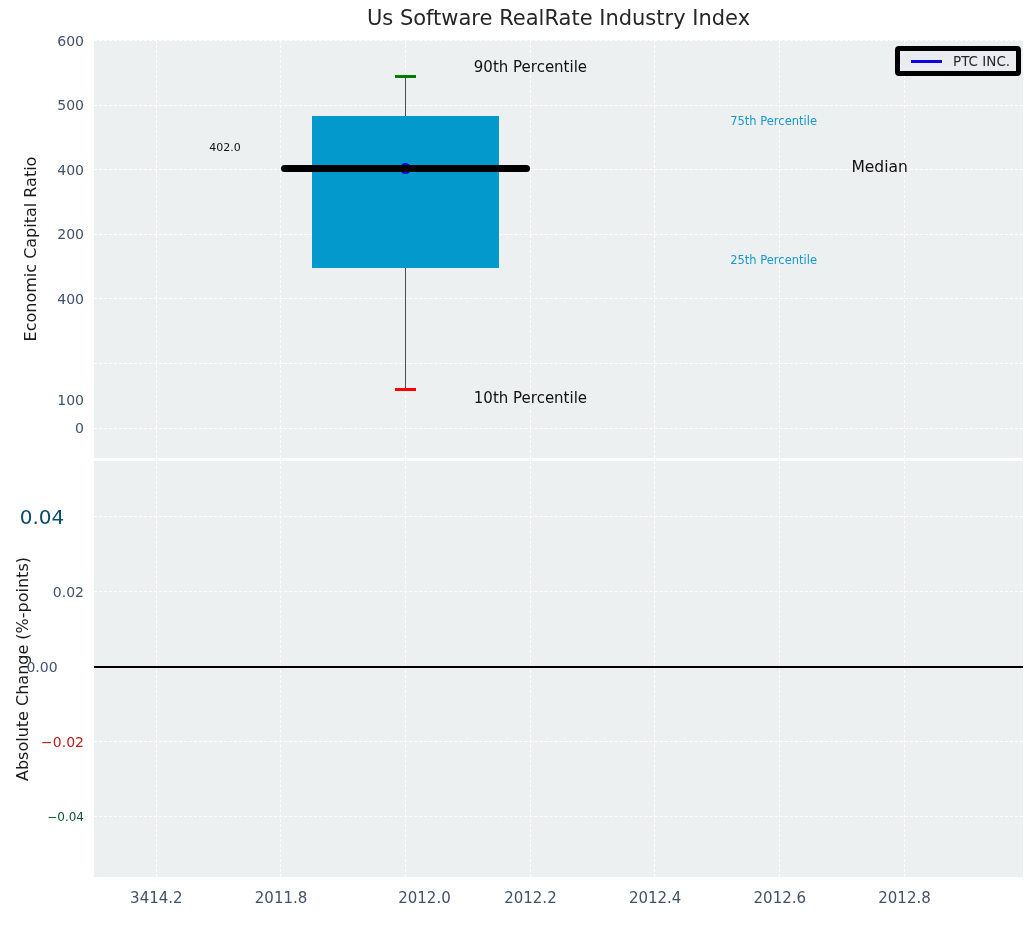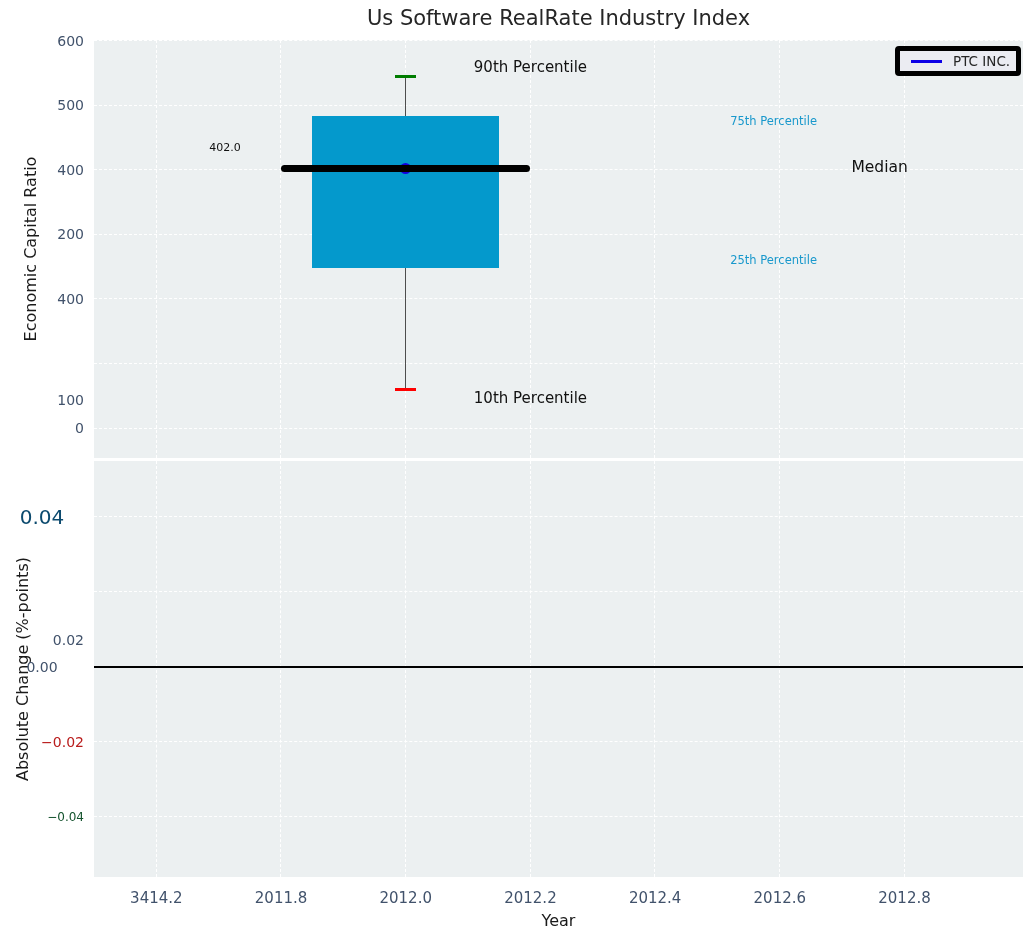--- a/index.html
+++ b/index.html
@@ -41,21 +41,20 @@
 <body>
 
 <div id="figure">
   <div id="chart-title">Us Software RealRate Industry Index</div>
 
   <div id="top-plot" class="plot"></div>
   <div id="bottom-plot" class="plot"></div>
 
   <div id="ylabel-top" class="ylabel">Economic Capital Ratio</div>
   <div id="ylabel-bottom" class="ylabel">Absolute Change (%-points)</div>
-  <div id="xlabel">Year</div>
 
   <div id="legend">
     <div class="legend-line" style="background: rgb(13, 0, 230);"></div>
     <div class="legend-label">PTC INC.</div>
   </div>
 <div style="position: absolute; left: 155.599px; top: 40px; width: 0px; height: 418px; border-left: 1.5px dashed rgb(255, 255, 255);"></div>
     <div style="position: absolute; left: 280.297px; top: 40px; width: 0px; height: 418px; border-left: 1.5px dashed rgb(255, 255, 255);"></div>
     <div style="position: absolute; left: 404.995px; top: 40px; width: 0px; height: 418px; border-left: 1.5px dashed rgb(255, 255, 255);"></div>
     <div style="position: absolute; left: 529.693px; top: 40px; width: 0px; height: 418px; border-left: 1.5px dashed rgb(255, 255, 255);"></div>
     <div style="position: absolute; left: 654.391px; top: 40px; width: 0px; height: 418px; border-left: 1.5px dashed rgb(255, 255, 255);"></div>
@@ -94,24 +93,24 @@
     <div style="position: absolute; left: 654.391px; top: 461px; width: 0px; height: 416px; border-left: 1.5px dashed rgb(255, 255, 255);"></div>
     <div style="position: absolute; left: 779.089px; top: 461px; width: 0px; height: 416px; border-left: 1.5px dashed rgb(255, 255, 255);"></div>
     <div style="position: absolute; left: 903.787px; top: 461px; width: 0px; height: 416px; border-left: 1.5px dashed rgb(255, 255, 255);"></div>
     <div style="position: absolute; left: 94px; top: 816.286px; width: 929px; height: 0px; border-top: 1.5px dashed rgb(255, 255, 255);"></div>
     <div style="position: absolute; left: 0px; top: 808.036px; width: 84px; text-align: right; font-size: 12px; line-height: 18px; color: #14532d;">−0.04</div>
     <div style="position: absolute; left: 94px; top: 741.331px; width: 929px; height: 0px; border-top: 1.5px dashed rgb(255, 255, 255);"></div>
     <div style="position: absolute; left: 0px; top: 733.081px; width: 84px; text-align: right; font-size: 14px; line-height: 18px; color: #b91c1c;">−0.02</div>
     <div style="position: absolute; left: 94px; top: 666.376px; width: 929px; height: 0px; border-top: 1.5px dashed rgb(255, 255, 255);"></div>
     <div style="position: absolute; left: 0px; top: 658.126px; width: 84px; text-align: center; font-size: 14px; line-height: 18px; color: rgb(65, 82, 107);">0.00</div>
     <div style="position: absolute; left: 94px; top: 591.421px; width: 929px; height: 0px; border-top: 1.5px dashed rgb(255, 255, 255);"></div>
-    <div style="position: absolute; left: 0px; top: 583.171px; width: 84px; text-align: right; font-size: 14px; line-height: 18px; color: rgb(65, 82, 107); margin-top: 48px;">0.02</div>
+    <div style="position: absolute; left: 0px; top: 583.171px; width: 84px; text-align: right; font-size: 14px; line-height: 18px; color: rgb(65, 82, 107);">0.02</div>
     <div style="position: absolute; left: 94px; top: 516.466px; width: 929px; height: 0px; border-top: 1.5px dashed rgb(255, 255, 255);"></div>
     <div style="position: absolute; left: 0px; top: 508.216px; width: 84px; text-align: center; font-size: 20px; line-height: 18px; color: #0c4a6e;">0.04</div>
     <div style="position: absolute; left: 94px; top: 666.126px; width: 929px; height: 2px; background: rgb(0, 0, 0);"></div>
     <div style="position: absolute; left: 111.349px; top: 889px; width: 90px; text-align: center; font-size: 15px; color: rgb(65, 82, 107);">3414.2</div>
     <div style="position: absolute; left: 236.047px; top: 889px; width: 90px; text-align: center; font-size: 15px; color: rgb(65, 82, 107);">2011.8</div>
-    <div style="position: absolute; left: 360.745px; top: 889px; width: 90px; text-align: center; font-size: 15px; color: rgb(65, 82, 107);">2012.0</div>
+    <div style="position: absolute; left: 360.745px; top: 889px; width: 90px; text-align: right; font-size: 15px; color: rgb(65, 82, 107);">2012.0</div>
     <div style="position: absolute; left: 485.443px; top: 889px; width: 90px; text-align: center; font-size: 15px; color: rgb(65, 82, 107);">2012.2</div>
     <div style="position: absolute; left: 610.141px; top: 889px; width: 90px; text-align: center; font-size: 15px; color: rgb(65, 82, 107);">2012.4</div>
     <div style="position: absolute; left: 734.839px; top: 889px; width: 90px; text-align: center; font-size: 15px; color: rgb(65, 82, 107);">2012.6</div>
     <div style="position: absolute; left: 859.537px; top: 889px; width: 90px; text-align: center; font-size: 15px; color: rgb(65, 82, 107);">2012.8</div>
   </div>
 
 </body></html>

